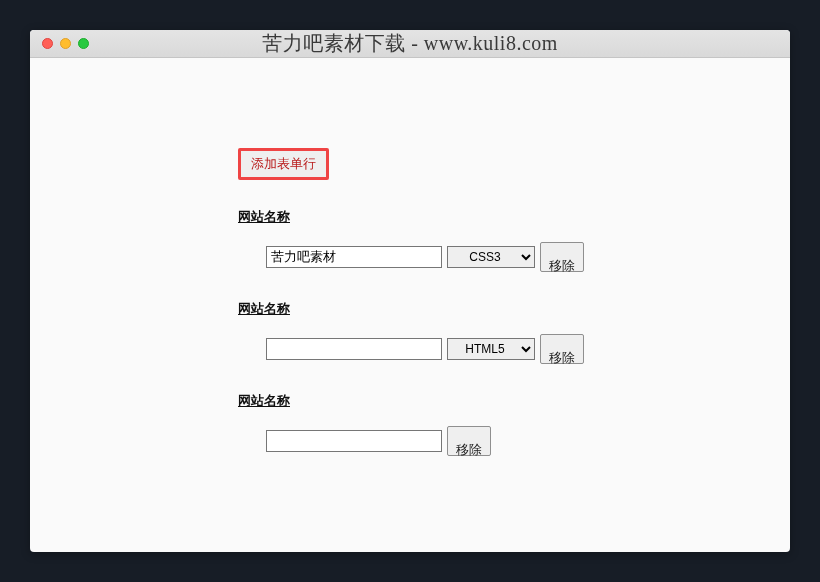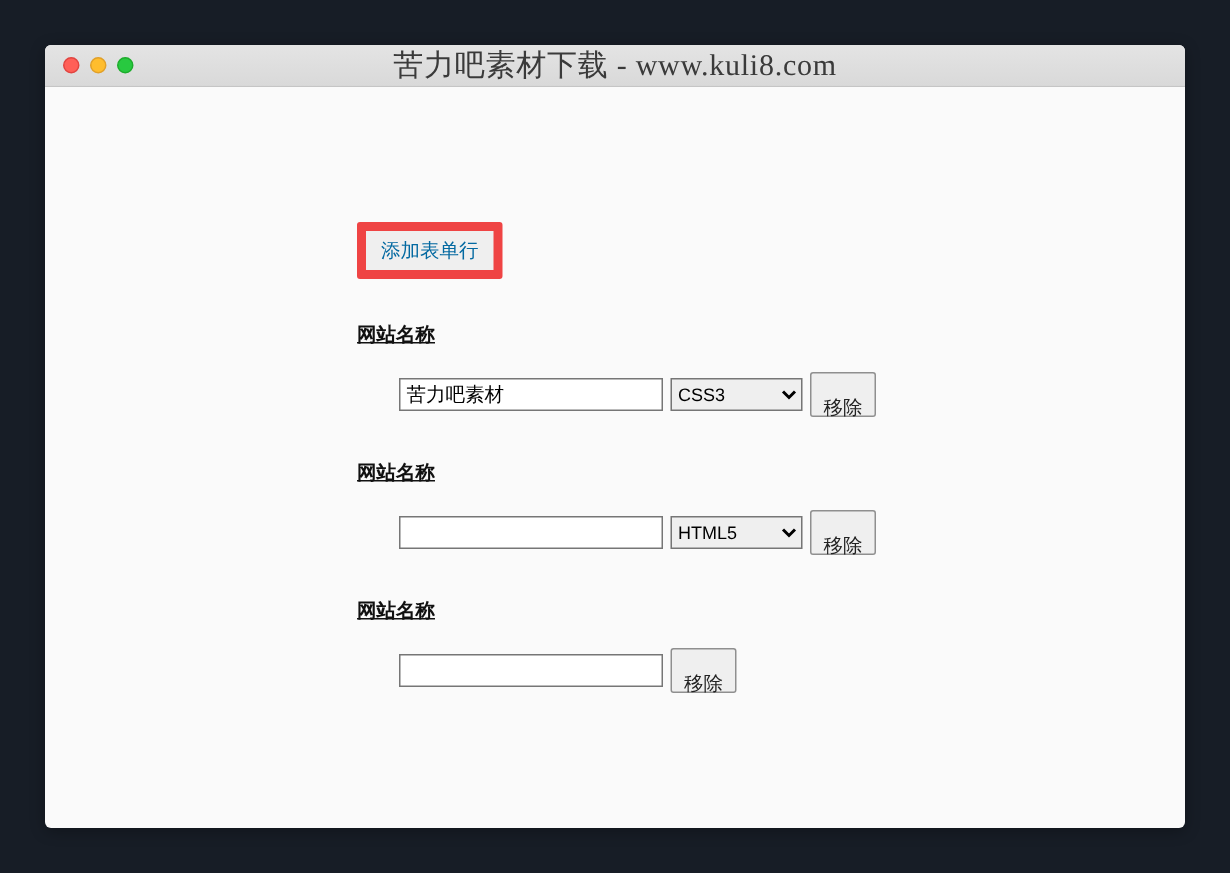--- a/index.html
+++ b/index.html
@@ -53,25 +53,25 @@
       font-size: 20px;
       color: #3a3a3a;
       font-family: "SimSun", "宋体", serif;
       letter-spacing: 0.5px;
     }
     .content {
       padding: 90px 0 0 208px;
     }
     .add-button {
       background: #efefef;
-      border: 6px solid #ef4444;
+      border: 3px solid #ef4444;
       border-radius: 2px;
       padding: 4px 10px;
       font-size: 13px;
-      color: #0369a1;
+      color: #b91c1c;
       cursor: pointer;
       font-family: inherit;
       margin-bottom: 28px;
     }
     .form-row {
       margin-bottom: 16px;
     }
     .form-label {
       font-weight: bold;
       font-size: 13px;
@@ -96,20 +96,21 @@
       font-family: inherit;
       background: #fff;
     }
     .select-input {
       width: 88px;
       height: 22px;
       border: 1px solid #767676;
       font-size: 12px;
       background: #efefef;
       font-family: inherit;
+      text-align: center;
     }
     .remove-button {
       background: #efefef;
       border: 1px solid #8f8f8f;
       border-radius: 2px;
       padding: 14px 8px;
       font-size: 13px;
       color: #222;
       cursor: pointer;
       font-family: inherit;

